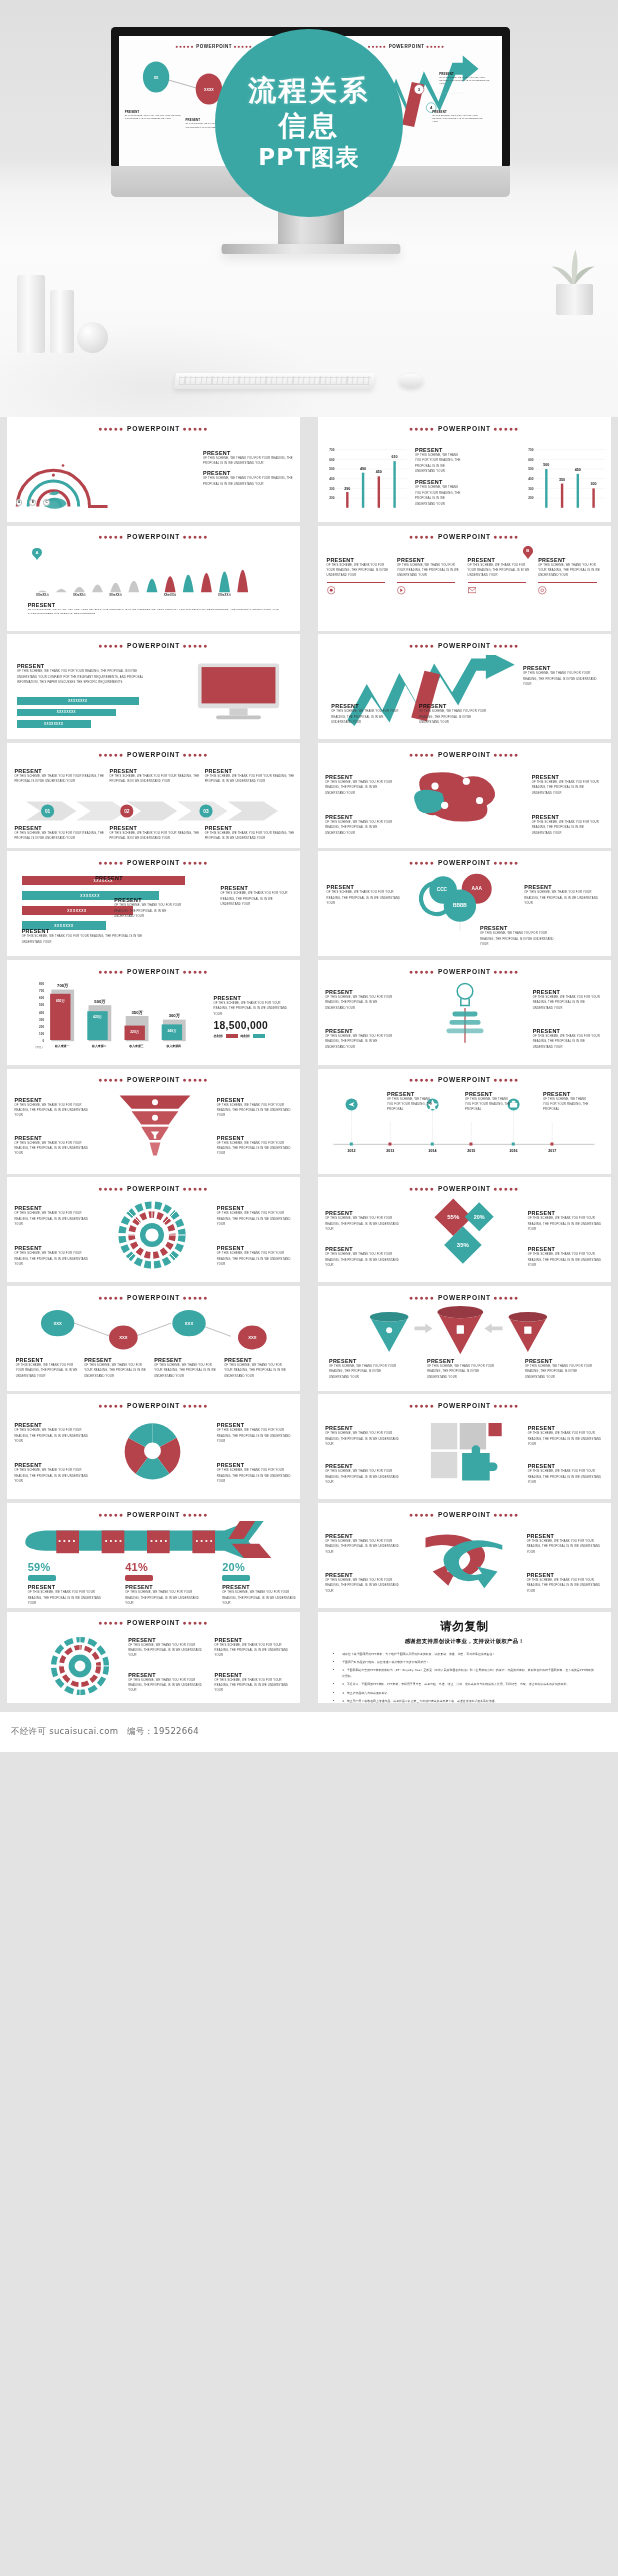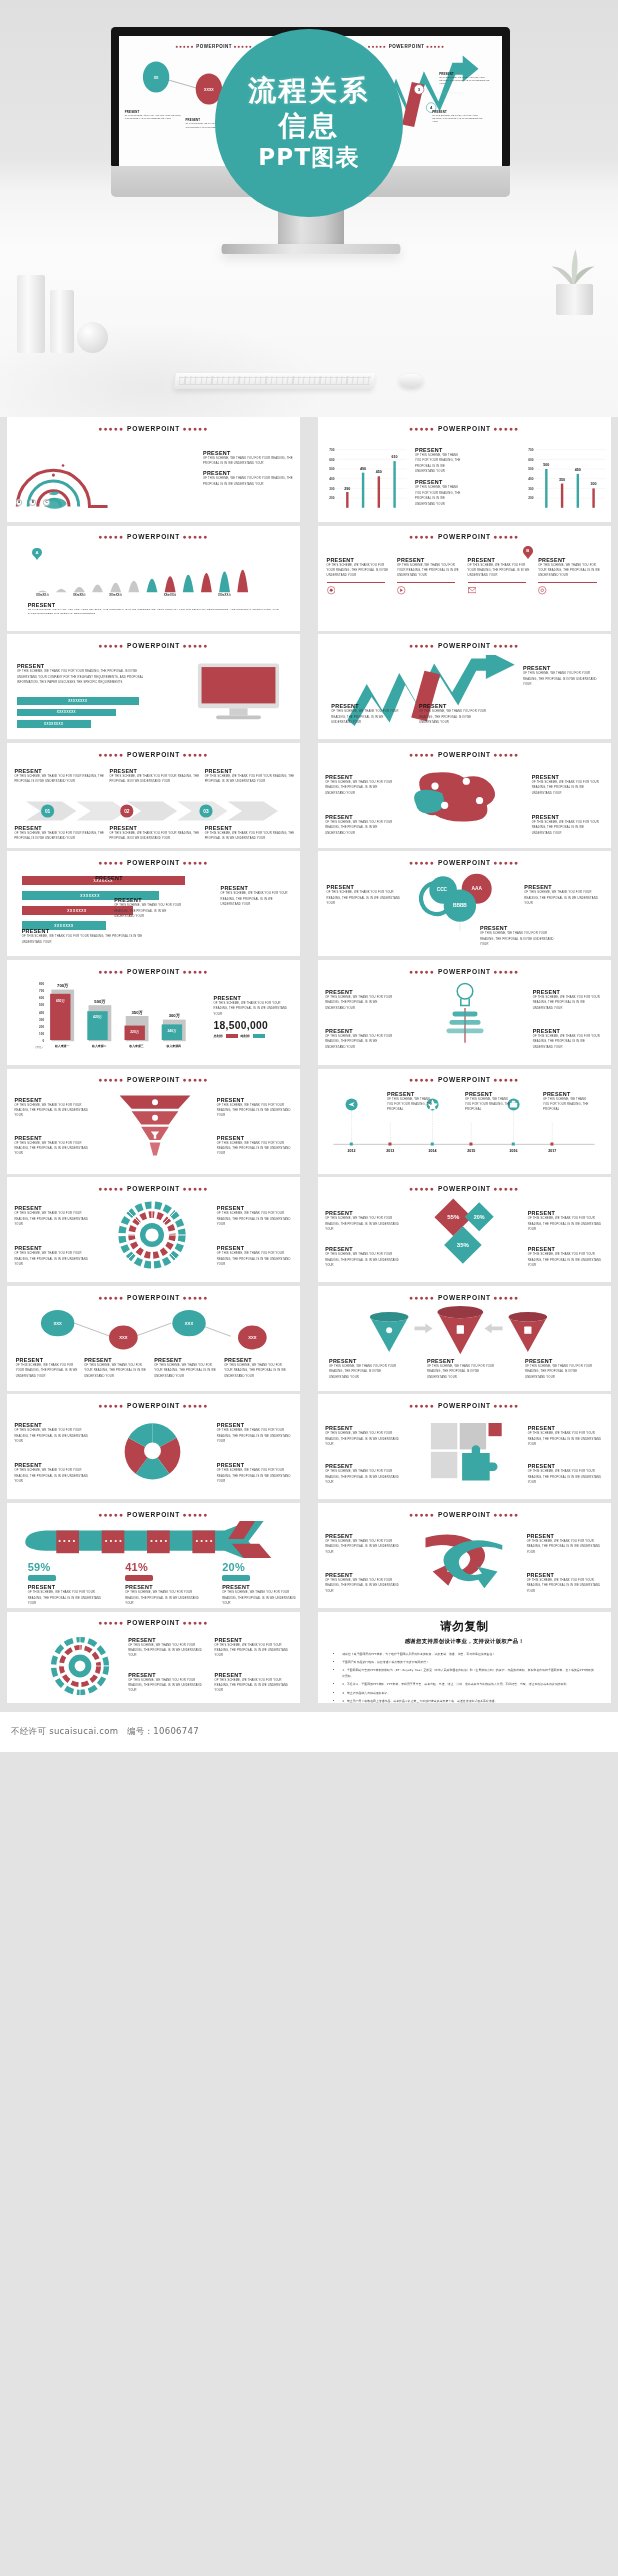--- a/index.html
+++ b/index.html
@@ -1169,15 +1169,15 @@
         </ul>
       </div>
     </div>
   </div>
 
 </div>
 
 <div class="footer">
   <span>不经许可 sucaisucai.com</span>
   <span style="width:8.5px"></span>
-  <span>编号：10606747</span>
+  <span>编号：19522664</span>
 </div>
 
 
 </body></html>

